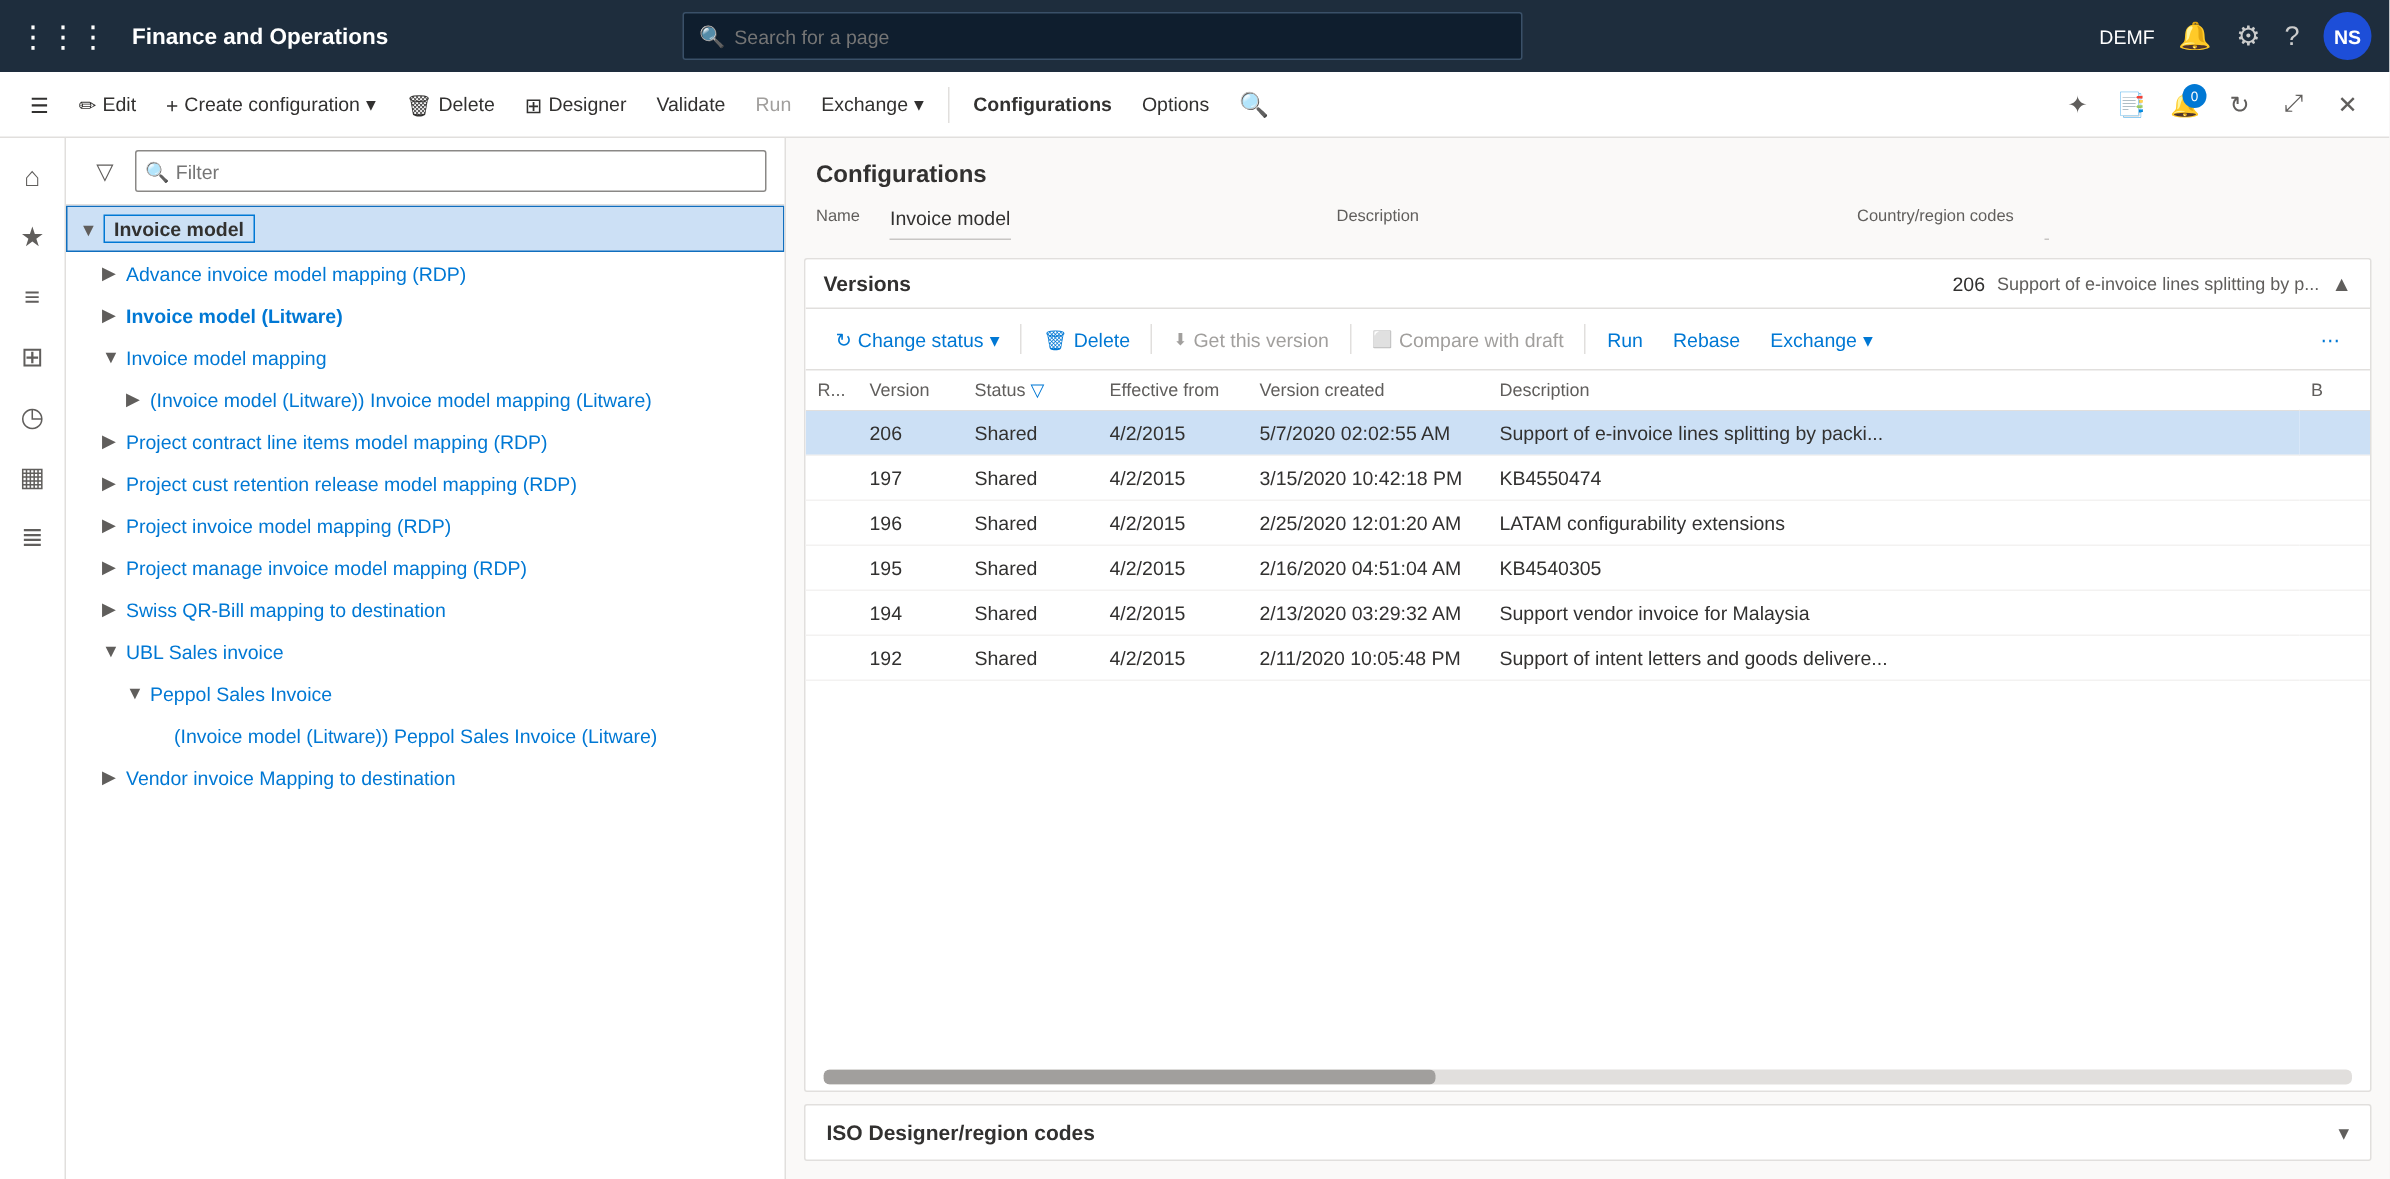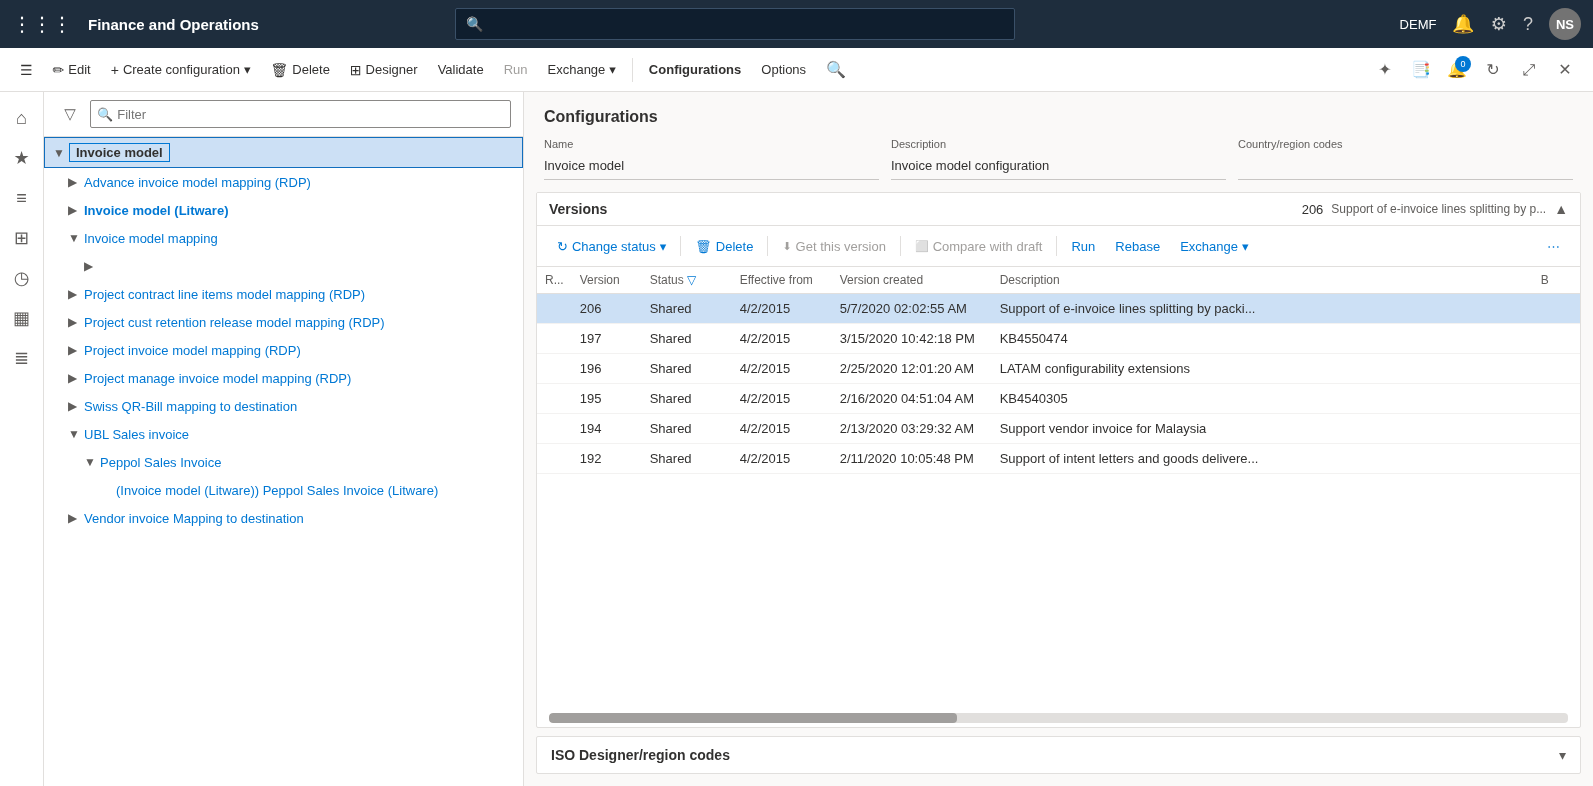--- a/index.html
+++ b/index.html
@@ -21,21 +21,21 @@
       background: transparent; border: none; color: #aac4da; font-size: 13px;
       outline: none; width: 100%;
     }
     .top-nav .search-icon { color: #aac4da; font-size: 14px; }
     .top-nav-right { display: flex; align-items: center; gap: 16px; margin-left: auto; }
     .top-nav-right .user-label { color: #fff; font-size: 13px; }
     .top-nav-right .icon-btn {
       color: #ccc; font-size: 18px; cursor: pointer; position: relative;
     }
     .top-nav-right .avatar {
-      width: 32px; height: 32px; border-radius: 50%; background: #737373;
+      width: 32px; height: 32px; border-radius: 50%; background: #1d4ed8;
       display: flex; align-items: center; justify-content: center;
       color: #fff; font-size: 13px; font-weight: 600; cursor: pointer;
     }
 
     
     .cmd-bar {
       display: flex; align-items: center; background: #fff; height: 44px;
       border-bottom: 1px solid #e1dfdd; padding: 0 12px; gap: 4px;
     }
     .cmd-btn {
@@ -106,21 +106,21 @@
     .indent-2 { padding-left: 40px; }
     .indent-3 { padding-left: 56px; }
 
     
     .detail-panel {
       flex: 1; background: #faf9f8; display: flex; flex-direction: column; overflow: hidden;
     }
     .detail-header { padding: 16px 20px 12px; background: #faf9f8; }
     .detail-header h2 { font-size: 16px; font-weight: 600; color: #323130; margin-bottom: 12px; }
     .detail-fields { display: grid; grid-template-columns: 1fr 1fr 1fr; gap: 12px; }
-    .field-group { display: flex; flex-direction: column; gap: 8px; }
+    .field-group { display: flex; flex-direction: row; gap: 20px; }
     .field-label { font-size: 11px; color: #605e5c; }
     .field-value { font-size: 13px; color: #323130; border-bottom: 1px solid #c8c6c4; padding-bottom: 4px; min-height: 22px; }
     .field-value.link { color: #0078d4; cursor: pointer; }
     .field-value.empty { color: transparent; }
 
     
     .versions-section {
       margin: 0 12px; background: #fff; border: 1px solid #e1dfdd;
       border-radius: 2px; flex: 1; display: flex; flex-direction: column; overflow: hidden;
     }
@@ -186,20 +186,21 @@
     ::-webkit-scrollbar-thumb { background: #c8c6c4; border-radius: 3px; }
   </style>
 </head>
 <body>
 
 <div class="top-nav">
   <span class="app-grid">⋮⋮⋮</span>
   <span class="app-title">Finance and Operations</span>
   <div class="search-bar">
     <span class="search-icon">🔍</span>
+    <input type="text" placeholder="Search for a page" style="">
   </div>
   <div class="top-nav-right">
     <span class="user-label">DEMF</span>
     <span class="icon-btn">🔔</span>
     <span class="icon-btn">⚙</span>
     <span class="icon-btn">?</span>
     <div class="avatar">NS</div>
   </div>
 </div>
 
@@ -287,20 +288,21 @@
         <div class="tree-item indent-1">
           <span class="expand-icon">▶</span>
           <span class="item-label" style="font-weight: 600;">Invoice model (Litware)</span>
         </div>
         <div class="tree-item indent-1">
           <span class="expand-icon">▼</span>
           <span class="item-label">Invoice model mapping</span>
         </div>
         <div class="tree-item indent-2">
           <span class="expand-icon">▶</span>
+          <span class="item-label">(Invoice model (Litware)) Invoice model mapping (Litware)</span>
         </div>
         <div class="tree-item indent-1">
           <span class="expand-icon">▶</span>
           <span class="item-label">Project contract line items model mapping (RDP)</span>
         </div>
         <div class="tree-item indent-1">
           <span class="expand-icon">▶</span>
           <span class="item-label">Project cust retention release model mapping (RDP)</span>
         </div>
         <div class="tree-item indent-1">
@@ -337,21 +339,20 @@
   <div class="detail-panel">
     <div class="detail-header">
       <h2>Configurations</h2>
       <div class="detail-fields">
         <div class="field-group">
           <span class="field-label">Name</span>
           <span class="field-value">Invoice model</span>
         </div>
         <div class="field-group">
           <span class="field-label">Description</span>
-          <span class="field-value">Invoice model configuration</span>
         </div>
         <div class="field-group">
           <span class="field-label">Country/region codes</span>
           <span class="field-value empty">&nbsp;</span>
         </div>
       </div>
     </div>
 
     <div class="versions-section">
       <div class="versions-header">

